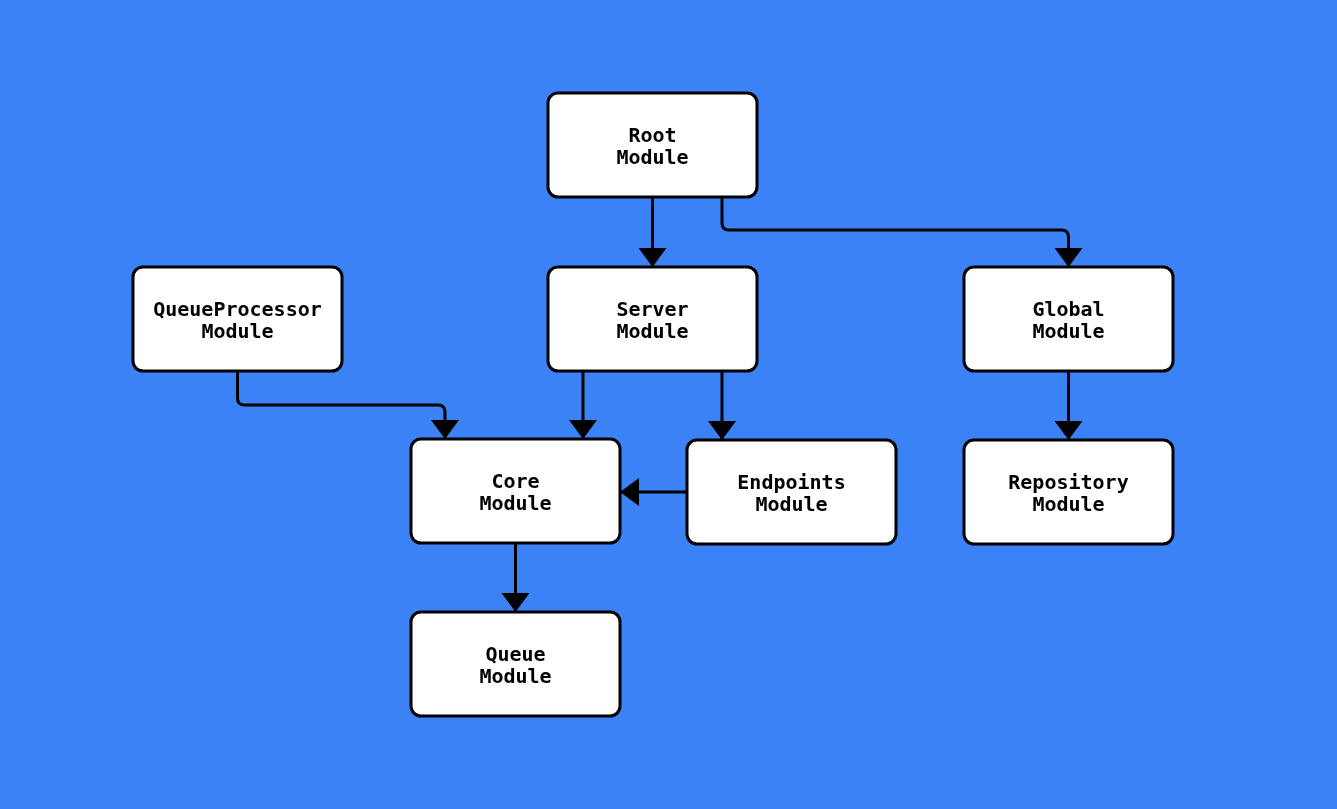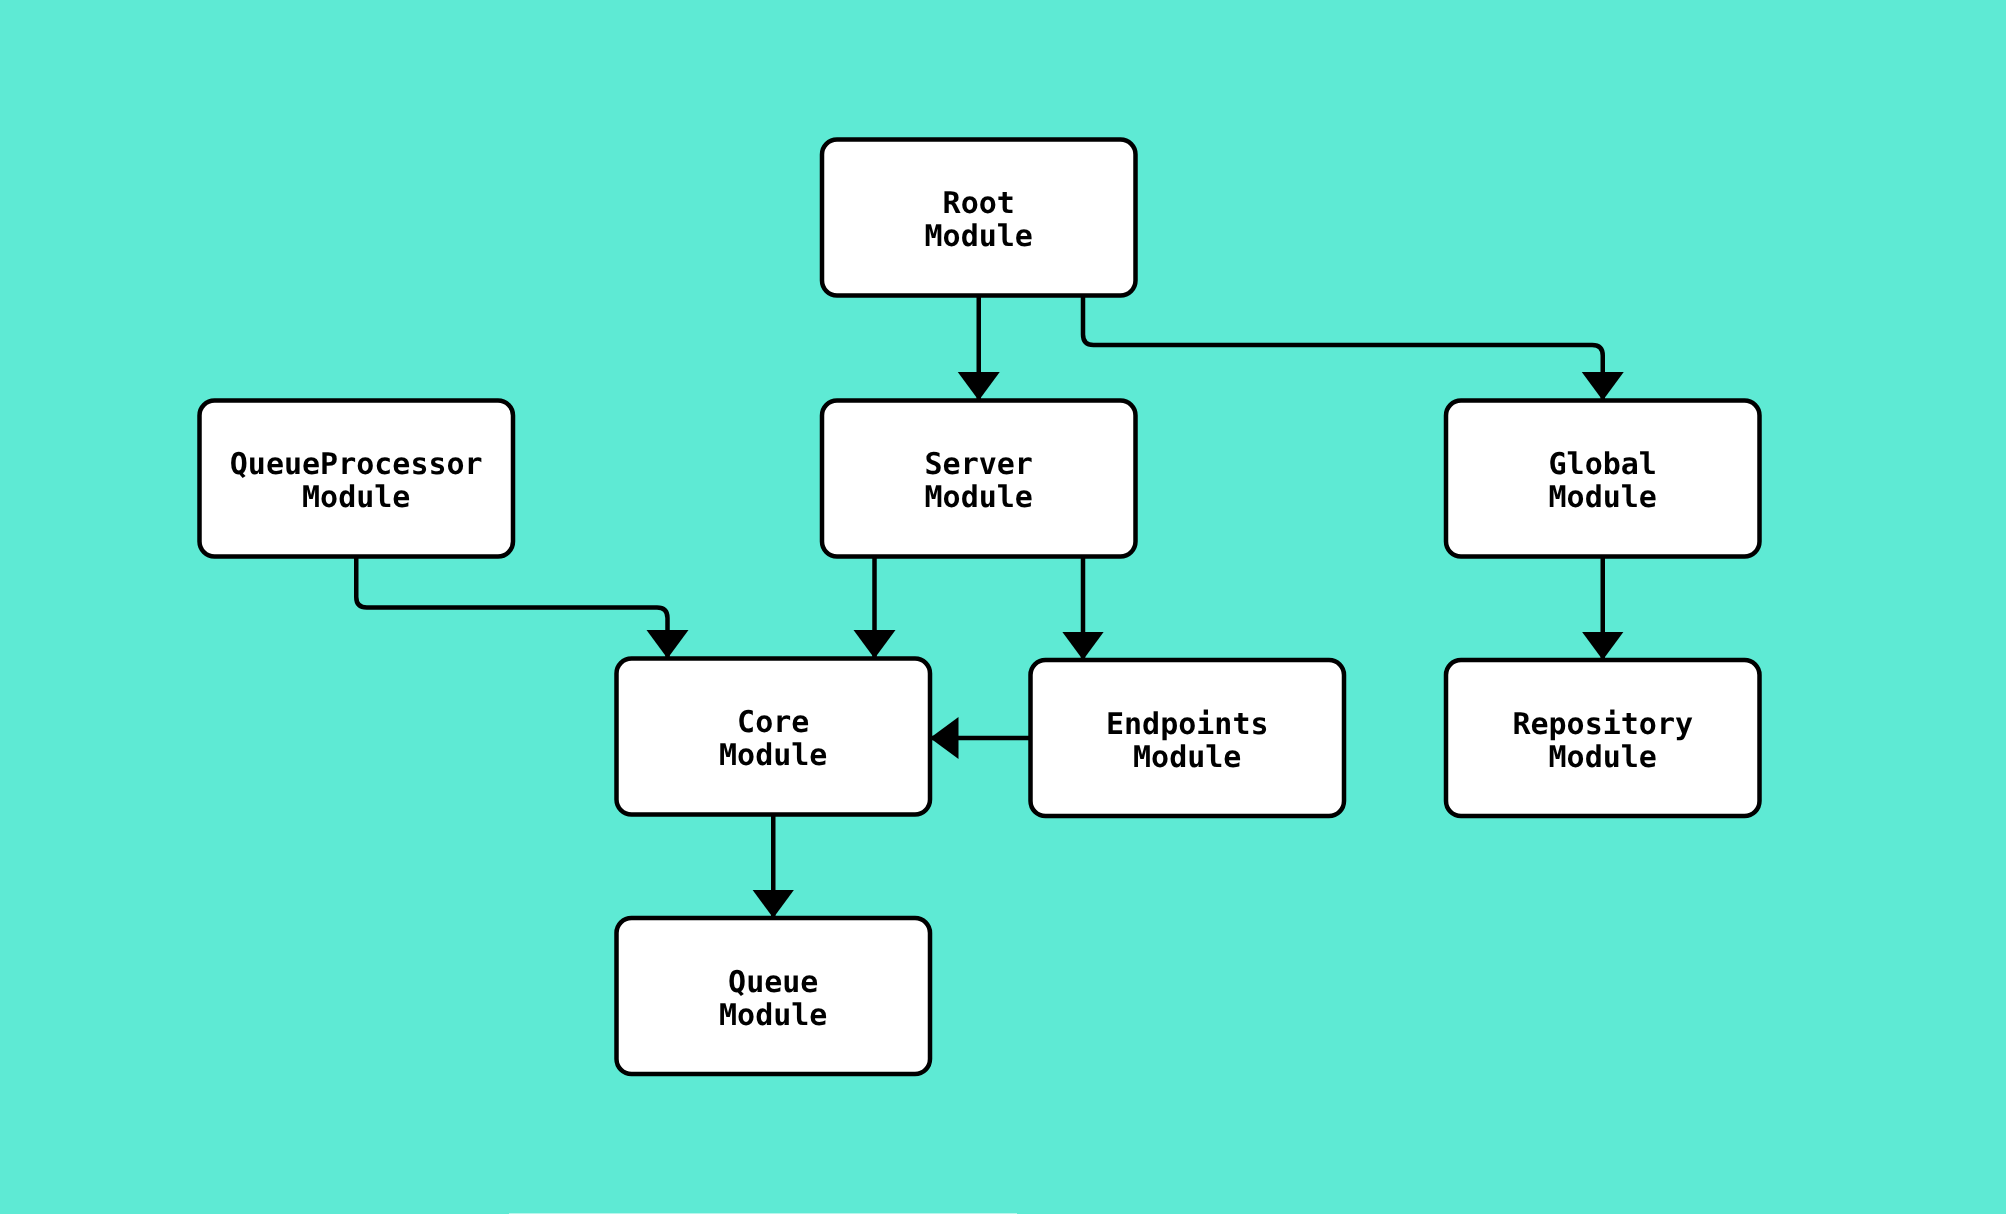--- a/index.html
+++ b/index.html
@@ -30,21 +30,21 @@
   }
   .edge {
     fill: none;
     stroke: #000000;
     stroke-width: 3px;
   }
 </style>
 </head>
 <body>
 
-<div class="canvas" style="background: #5eead4;">
+<div class="canvas" style="background: #3b82f6;">
   <svg width="1337" height="809" viewBox="0 0 1337 809">
     <defs>
       <marker id="arrowhead" markerUnits="userSpaceOnUse" markerWidth="20" markerHeight="30" refX="19" refY="15" orient="auto">
         <path id="arrowhead-path" d="M0,1 L19,15 L0,29 Z" fill="#000000"></path>
       </marker>
     </defs>
     <g id="edges-layer">
         <path class="edge" d="M652.5,197 L652.5,267" stroke="#000000" marker-end="url(#arrowhead)"></path>
         <path class="edge" d="M722,197 L722,223 Q722,230 729,230 L1061.5,230 Q1068.5,230 1068.5,237 L1068.5,267" stroke="#000000" marker-end="url(#arrowhead)"></path>
         <path class="edge" d="M237.5,371 L237.5,398 Q237.5,405 244.5,405 L438,405 Q445,405 445,412 L445,439" stroke="#000000" marker-end="url(#arrowhead)"></path>

